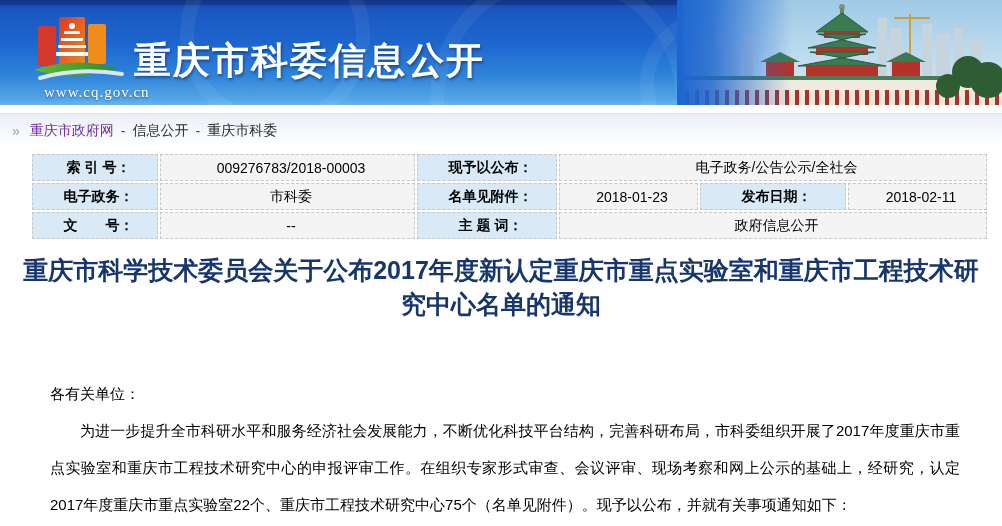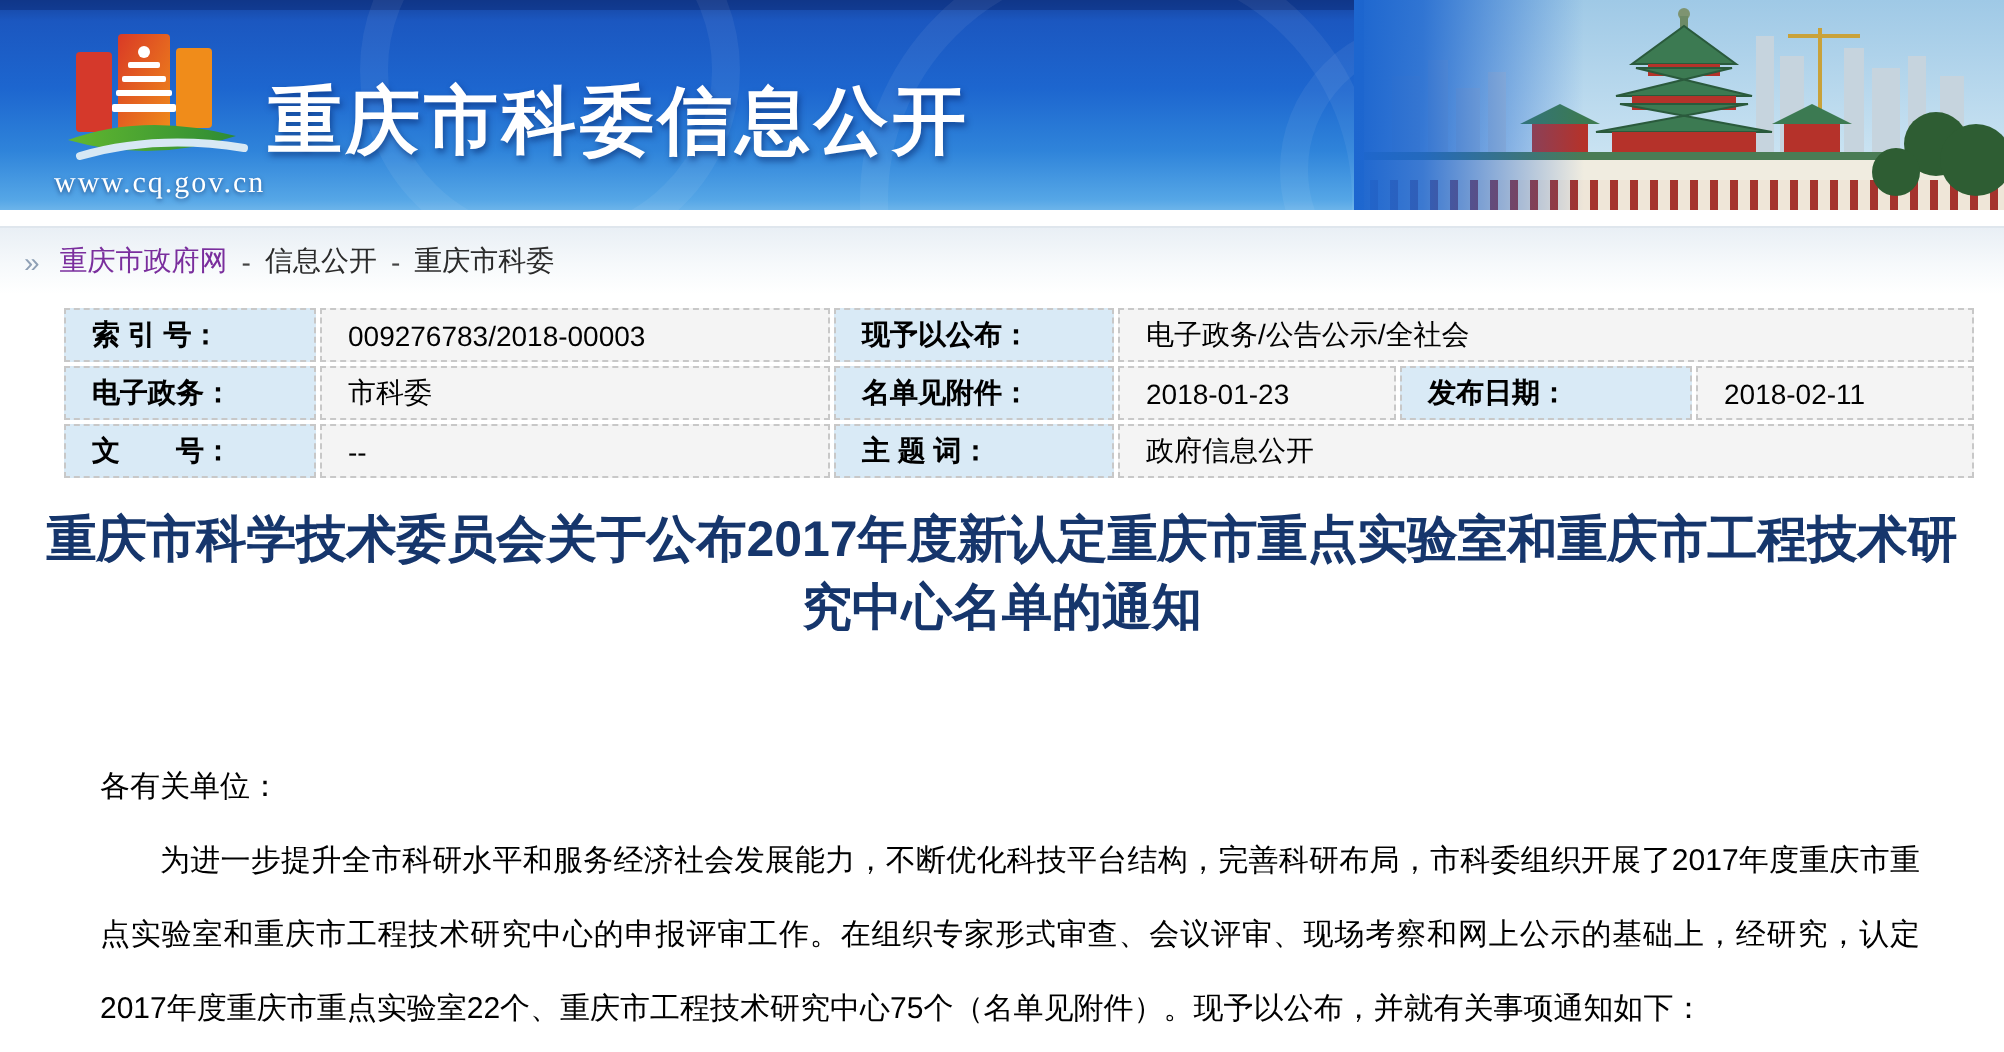--- a/index.html
+++ b/index.html
@@ -9,40 +9,40 @@
 
   
   .banner { position:relative; width:1002px; height:105px; overflow:hidden;
     background:linear-gradient(180deg,#16449e 0%,#1b57c0 10%,#1d66cf 42%,#2f84da 72%,#55a6e6 95%,#6cb4ea 100%); }
   .banner .swirl1, .banner .swirl2, .banner .swirl3 { position:absolute; border-radius:50%; border:14px solid rgba(255,255,255,0.06); }
   .swirl1 { width:190px; height:190px; left:180px; top:-60px; }
   .swirl2 { width:260px; height:260px; left:430px; top:-30px; border-width:22px; }
   .swirl3 { width:150px; height:150px; left:640px; top:10px; }
   .banner-topline { position:absolute; left:0; top:0; width:1002px; height:5px; background:rgba(9,38,110,0.45); }
   .logo-wrap { position:absolute; left:30px; top:12px; width:96px; height:72px; }
-  .site-url { position:absolute; left:27px; top:84px; color:#fff; font-family:"Liberation Serif","DejaVu Serif",serif;
+  .site-url { position:absolute; left:44px; top:84px; color:#fff; font-family:"Liberation Serif","DejaVu Serif",serif;
     font-size:15px; letter-spacing:1px; text-shadow:0 1px 2px rgba(0,20,70,.5); }
   .site-title { position:absolute; left:134px; top:36px; color:#ffffff; font-size:37px; font-weight:bold;
     letter-spacing:2px; text-shadow:1px 2px 3px rgba(0,25,90,.5); white-space:nowrap; }
   .photo-wrap { position:absolute; right:0; top:0; width:320px; height:105px; }
   .photo-fade { position:absolute; right:210px; top:0; width:115px; height:105px;
     background:linear-gradient(90deg,#1d66cf 0%,rgba(29,102,207,0.85) 30%,rgba(29,102,207,0) 100%); }
 
   
   .crumb-bar { margin-top:8px; height:34px; width:1002px;
     background:linear-gradient(180deg,#e9eff5 0%,#f6f9fb 55%,#ffffff 100%);
     border-top:1px solid #dfe6ed; display:flex; align-items:center; }
   .crumb-arrow { color:#8fa0b5; font-size:14px; margin:0 10px 0 12px; }
   .crumb-bar a { text-decoration:none; font-size:14px; }
   .crumb-link-first { color:#7a2e9d;font-family:Liberation Serif, serif; }
   .crumb-link { color:#2b2b2b; }
   .crumb-sep { color:#444; font-size:14px; margin:0 7px; }
 
   
-  table.meta { margin:5px 0 0 30px; width:957px; border-collapse:separate; border-spacing:2px; table-layout:fixed; }
+  table.meta { margin:5px 0 0 30px; width:957px; border-collapse:separate; border-spacing:2px; table-layout:fixed;text-align:center; }
   table.meta td { border:1px dashed #c8c8c8; height:27px; font-size:14px; color:#000;
     padding:2px 6px 2px 13px; vertical-align:middle; overflow:hidden; white-space:nowrap; }
   td.lbl { background:#d9eaf6; font-weight:bold; }
   td.val { background:#f4f4f4; }
 
   
   .art-title { margin:12px 14px 0 14px; text-align:center; color:#16366c; font-weight:bold;
     font-size:25px; line-height:34px; }
   .art-body { margin-top:54px; padding:0 42px 0 50px; font-size:15px; color:#000; line-height:37px; }
   .art-salutation { }

